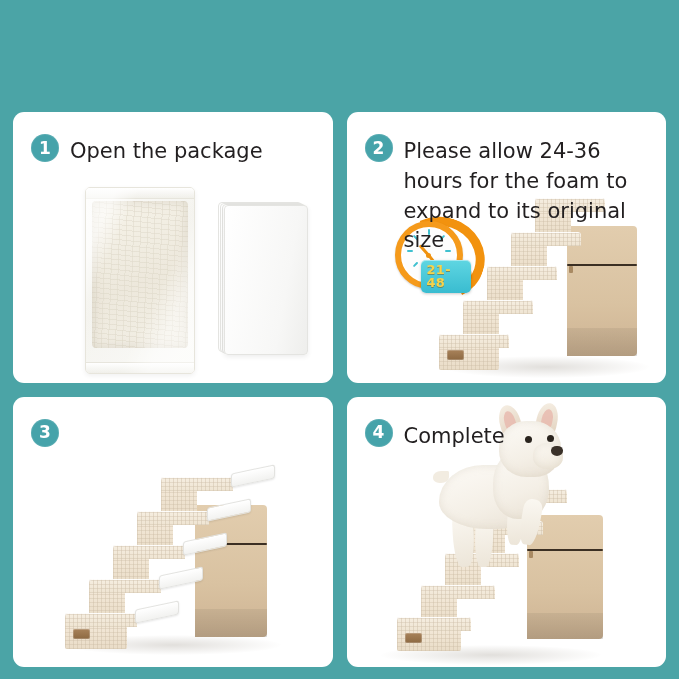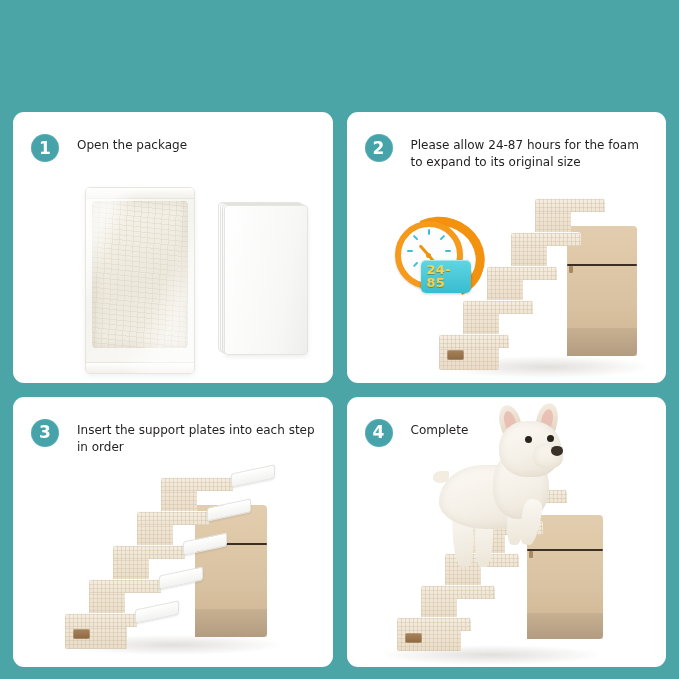--- a/index.html
+++ b/index.html
@@ -84,26 +84,25 @@
     font-size: 17px;
     font-weight: bold;
     display: flex;
     align-items: center;
     justify-content: center;
     line-height: 1;
     box-shadow: inset 0 0 0 1px rgba(255,255,255,0.10);
   }
   .step-text {
     font-family: "DejaVu Sans", sans-serif;
-    font-size: 12px;
+    font-size: 21px;
     line-height: 1.42;
     color: #221f20;
     padding-top: 3px;
     max-width: 250px;
-    margin-left: 7px;
   }
 
   
   .stage {
     position: absolute;
     left: 0;
     right: 0;
     top: 0;
     bottom: 0;
   }
@@ -463,21 +462,21 @@
             <div class="tick" style="transform:rotate(135deg)"></div>
             <div class="tick" style="transform:rotate(180deg)"></div>
             <div class="tick" style="transform:rotate(225deg)"></div>
             <div class="tick" style="transform:rotate(270deg)"></div>
             <div class="tick" style="transform:rotate(315deg)"></div>
             <div class="hand h"></div>
             <div class="hand m"></div>
             <div class="pivot"></div>
           </div>
           <div class="hours-chip">
-            <span>24-85</span>
+            <span>21-48</span>
           </div>
         </div>
 
         <div class="stairs" style="left:92px; top:66px; width:210px; height:200px;">
           <div class="base-shadow" style="left:4px; top:178px; width:206px; height:22px;"></div>
 
           <div class="side" style="left:128px; top:48px; width:70px; height:130px; border-radius:0 4px 4px 0;"></div>
           <div class="side-shade" style="left:128px; top:150px; width:70px; height:28px;"></div>
           <div class="zipper" style="left:128px; top:86px; width:70px;"></div>
           <div class="zip-pull" style="left:130px; top:88px;"></div>
@@ -503,21 +502,21 @@
             <div class="riser" style="left:0px; top:170px; width:60px; height:22px;"></div>
           </div>
 
           <div class="tag" style="left:8px; top:172px;"></div>
         </div>
 
       </div>
 
       <div class="step-head">
         <div class="badge">2</div>
-        <div class="step-text">Please allow 24-87 hours for the foam to expand to its original size</div>
+        <div class="step-text">Please allow 24-36 hours for the foam to expand to its original size</div>
       </div>
     </div>
 
     <div class="card">
       <div class="stage">
 
         <div class="stairs" style="left:48px; top:58px; width:220px; height:200px;">
           <div class="base-shadow" style="left:4px; top:180px; width:216px; height:20px;"></div>
 
           <div class="side" style="left:134px; top:50px; width:72px; height:132px; border-radius:0 4px 4px 0;"></div>
@@ -552,21 +551,20 @@
           <div class="support-plate" style="left:98px; top:116px; width:42px; height:12px; transform:skewY(-12deg);"></div>
           <div class="support-plate" style="left:74px; top:150px; width:42px; height:12px; transform:skewY(-12deg);"></div>
 
           <div class="tag" style="left:12px; top:174px;"></div>
         </div>
 
       </div>
 
       <div class="step-head">
         <div class="badge">3</div>
-        <div class="step-text">Insert the support plates into each step in order</div>
       </div>
     </div>
 
     <div class="card">
       <div class="stage">
 
         <div class="stairs" style="left:28px; top:86px; width:230px; height:180px;">
           <div class="base-shadow" style="left:6px; top:162px; width:220px; height:20px;"></div>
 
           <div class="side" style="left:152px; top:32px; width:76px; height:124px; border-radius:0 4px 4px 0;"></div>

